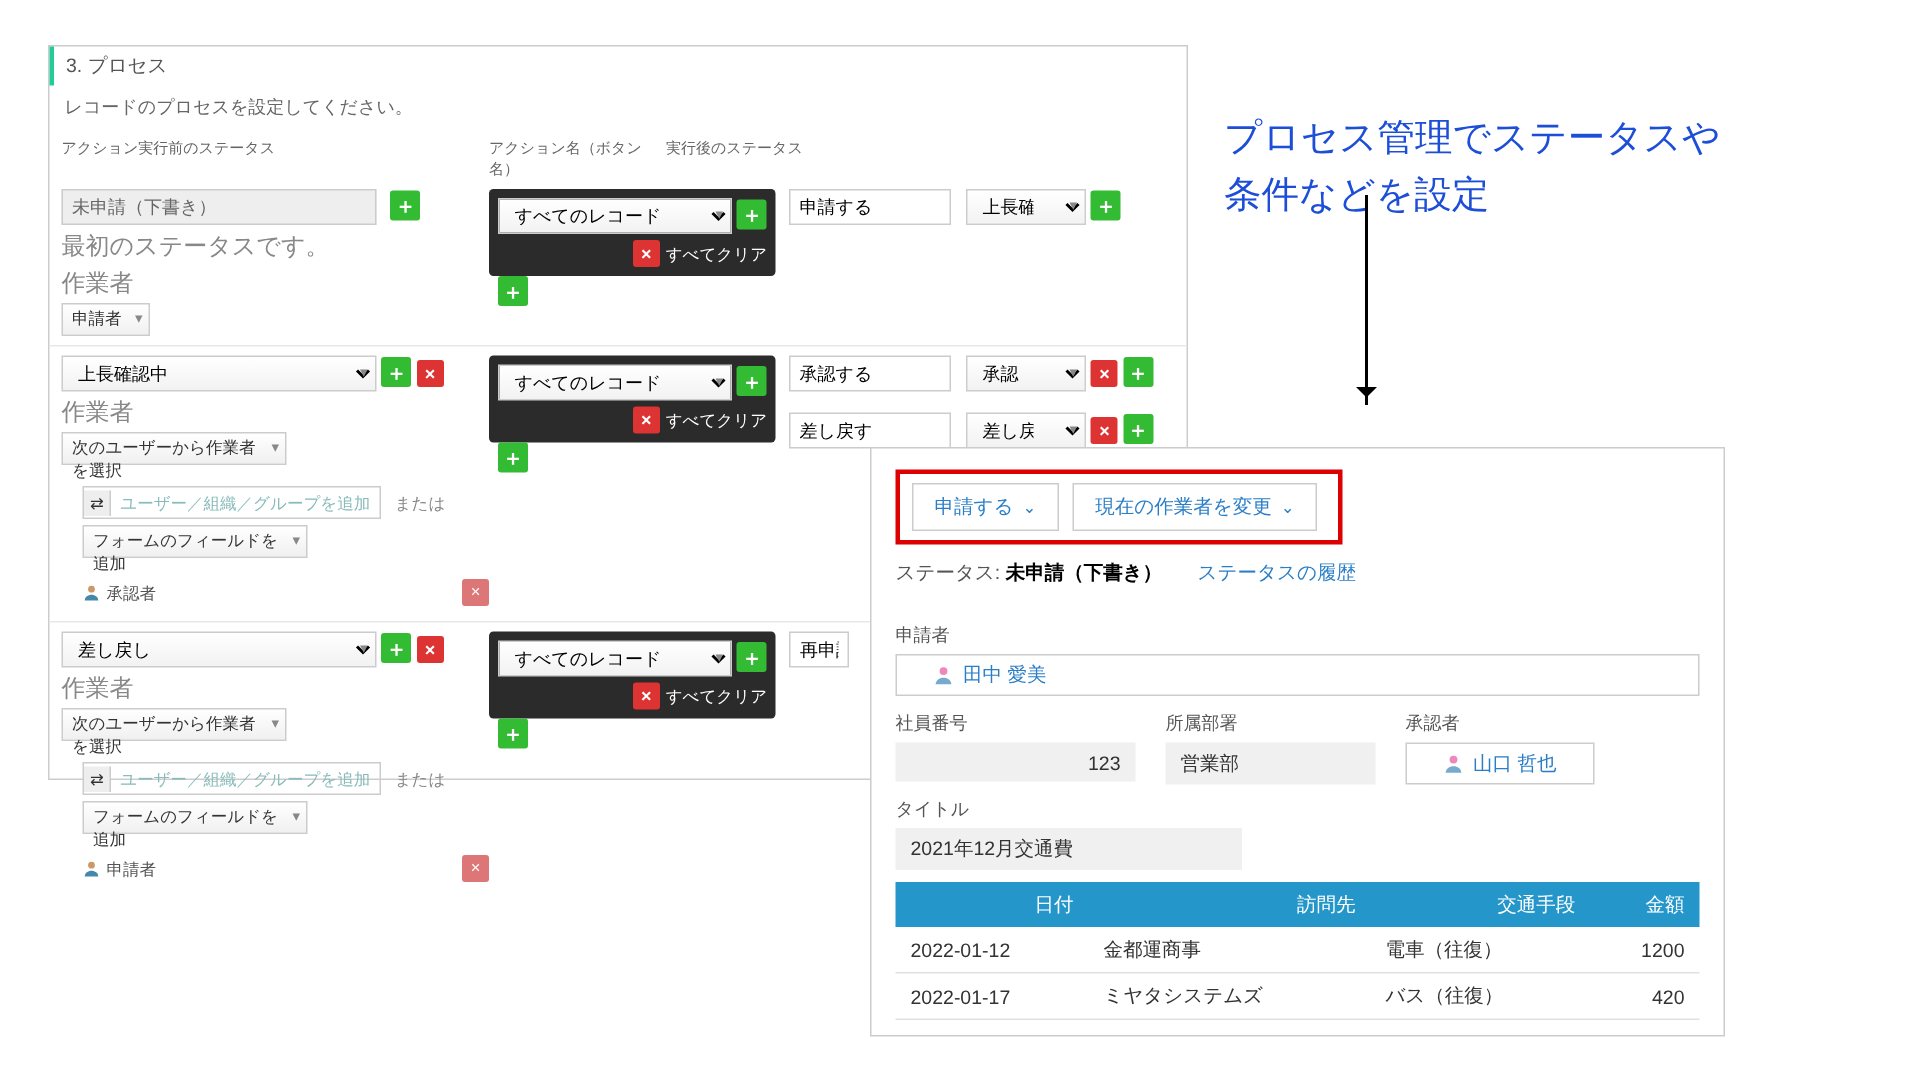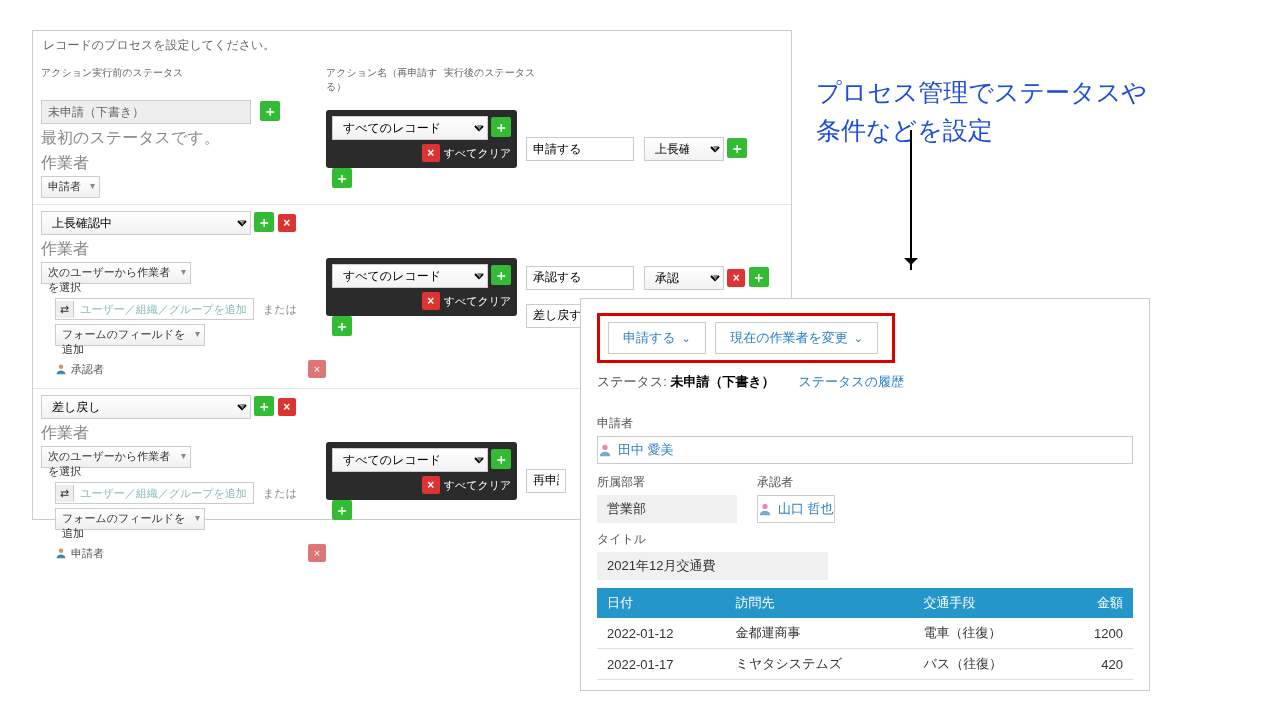--- a/index.html
+++ b/index.html
@@ -2,21 +2,21 @@
 <html><head>
 <meta charset="utf-8">
 <style>
 *{box-sizing:border-box;margin:0;padding:0;font-family:"Meiryo","Hiragino Sans",sans-serif}
 body{background:#fff;width:1280px;height:720px;position:relative;font-size:12px;color:#333}
 .panel1{position:absolute;left:32px;top:30px;width:760px;height:490px;border:1px solid #ccc;background:#fff}
 .panel1-head{border-left:3px solid #2c9;padding:4px 8px;font-size:13px;color:#555}
 .panel1-sub{padding:6px 10px;color:#666;font-size:12px}
 .cols{display:flex;padding:0 8px;color:#666;font-size:10px;margin-top:6px}
 .c1{width:285px}.c2{width:200px}.c3{width:118px}.c4{width:130px}
-.row{display:flex;align-items:center;padding:6px 8px;border-bottom:1px solid #e8e8e8}
+.row{display:flex;align-items:flex-start;padding:6px 8px;border-bottom:1px solid #e8e8e8}
 .sel,.txtin{border:1px solid #ccc;background:#fff;padding:3px 6px;font-size:12px;height:24px}
 .sel{background:linear-gradient(#fff,#f2f2f2)}
 .ro{background:#eee;border:1px solid #ccc;padding:3px 6px;height:24px;display:inline-flex;align-items:center;color:#666}
 .btn-g{display:inline-flex;align-items:center;justify-content:center;width:20px;height:20px;background:#3b3;color:#fff;border-radius:2px;font-weight:bold;cursor:pointer;font-size:14px;line-height:1}
 .btn-r{display:inline-flex;align-items:center;justify-content:center;width:18px;height:18px;background:#d33;color:#fff;border-radius:2px;font-weight:bold;cursor:pointer;font-size:12px;line-height:1}
 .darkbox{background:#2b2b2b;border-radius:3px;padding:6px;display:inline-block}
 .clear{color:#fff;font-size:11px;margin-left:4px;vertical-align:middle}
 .lbl{font-size:16px;color:#888;margin:4px 0 2px}
 .person{font-size:11px;color:#555;margin:4px 0;display:flex;align-items:center;gap:4px}
 .person svg{width:12px;height:12px}
@@ -35,44 +35,45 @@
 .redbox{border:3px solid #d00;padding:6px 8px;display:inline-block;margin-bottom:10px}
 .btn2{display:inline-flex;align-items:center;gap:6px;border:1px solid #ccc;padding:6px 14px;color:#2a7ec7;font-size:13px;background:#fff;cursor:pointer;margin-right:6px}
 .btn2 .chev{color:#2a7ec7;font-size:11px}
 .status-line{font-size:13px;color:#555;margin-bottom:24px}
 .status-line b{color:#000}
 .status-line a{color:#2a7ec7;margin-left:20px;text-decoration:none}
 .flds{display:flex;gap:20px;margin-bottom:8px}
 .fld{display:flex;flex-direction:column}
 .fld .fl{font-size:12px;color:#555;margin-bottom:4px}
 .fval{background:#f0f0f0;padding:5px 10px;font-size:13px;min-height:26px;display:flex;align-items:center}
-.user{border:1px solid #ccc;padding:4px 0;display:inline-flex;align-items:center;gap:6px;color:#2a7ec7;font-size:13px}
+.user{border:1px solid #ccc;padding:4px 24px;display:inline-flex;align-items:center;gap:6px;color:#2a7ec7;font-size:13px}
 .user svg{width:14px;height:14px}
 .tbl{width:100%;border-collapse:collapse;margin-top:8px;font-size:13px}
-.tbl th{background:#2596c9;color:#fff;text-align:left;padding:6px 10px;font-weight:normal}
+.tbl th{background:#2596c9;color:#fff;text-align:right;padding:6px 10px;font-weight:normal}
 .tbl td{padding:6px 10px;border-bottom:1px solid #e0e0e0}
 .tbl td.num{text-align:right}
 .dd{display:inline-block;position:relative}
 .dd:after{content:"▾";position:absolute;right:6px;top:5px;color:#888;font-size:10px}
 .selw{width:210px;padding-right:18px}
 .selw2{width:156px;padding-right:18px}
 .selw3{width:80px;padding-right:18px}
 .txtw{width:108px}
 .org{display:inline-flex;align-items:center;border:1px solid #ccc;height:22px}
 .org .ic{background:#eee;padding:2px 4px;font-size:11px;border-right:1px solid #ccc}
 .org .ph{padding:2px 6px;color:#8bb;font-size:11px}
 </style>
 </head>
 <body>
 
 <div class="panel1">
+  <div class="panel1-head">3. プロセス</div>
   <div class="panel1-sub">レコードのプロセスを設定してください。</div>
   <div class="cols">
     <div class="c1">アクション実行前のステータス</div>
-    <div class="c3">アクション名（再申請する）</div>
+    <div class="c3">アクション名（ボタン名）</div>
     <div class="c4">実行後のステータス</div>
   </div>
 
   <div class="row">
     <div class="c1">
       <span class="ro" style="width:210px">未申請（下書き）</span>
       <span class="btn-g plus-out">＋</span>
       <div class="lbl">最初のステータスです。</div>
       <div class="lbl">作業者</div>
       <span class="smallsel">申請者</span>
@@ -205,20 +206,24 @@
     <span class="fl">申請者</span>
     <span class="user">
       <svg viewBox="0 0 16 16">
           <circle cx="8" cy="5" r="3" fill="#e8b"></circle>
           <path d="M2 15c0-3 3-5 6-5s6 2 6 5" fill="#7ac"></path>
         </svg>
       <span>田中 愛美</span>
     </span>
   </div>
   <div class="flds">
+    <div class="fld" style="width:160px">
+      <span class="fl">社員番号</span>
+      <span class="fval" style="justify-content:flex-end">123</span>
+    </div>
     <div class="fld" style="width:140px">
       <span class="fl">所属部署</span>
       <span class="fval">営業部</span>
     </div>
     <div class="fld">
       <span class="fl">承認者</span>
       <span class="user">
         <svg viewBox="0 0 16 16">
             <circle cx="8" cy="5" r="3" fill="#e8b"></circle>
             <path d="M2 15c0-3 3-5 6-5s6 2 6 5" fill="#7ac"></path>

